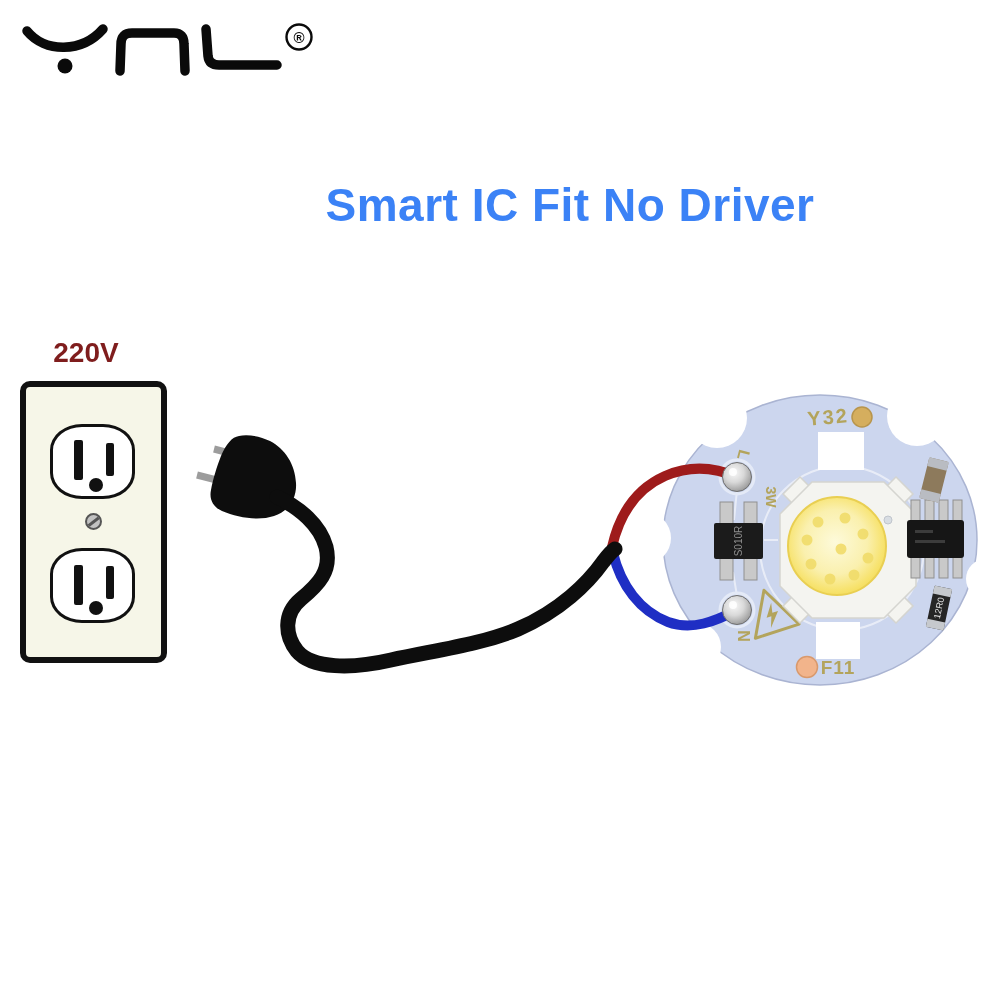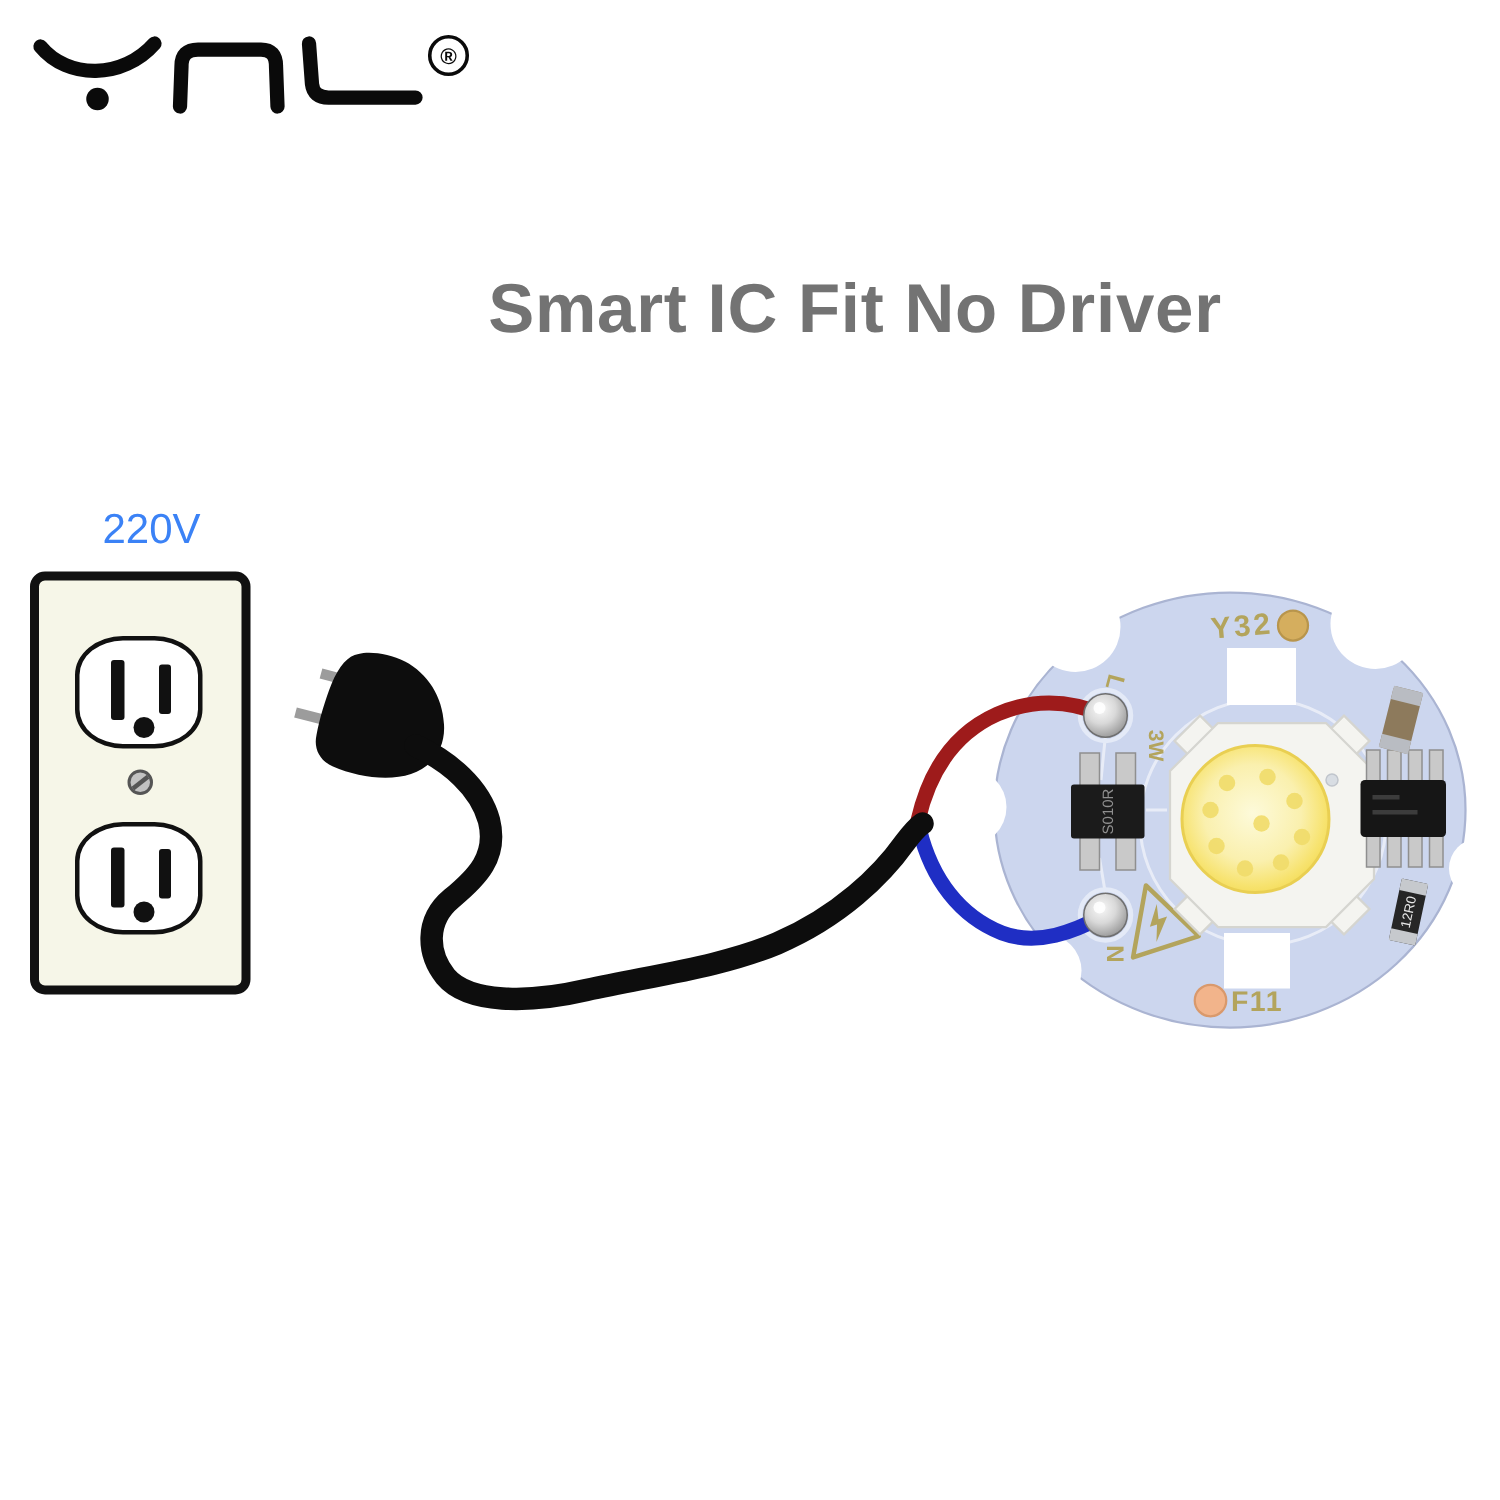--- a/index.html
+++ b/index.html
@@ -1,22 +1,22 @@
 <!DOCTYPE html>
 <html><head>
 <meta charset="utf-8">
 <style>
   html,body{margin:0;padding:0;background:#fff;}
   .stage{position:relative;width:1000px;height:1000px;background:#ffffff;overflow:hidden;
          font-family:"Liberation Sans",sans-serif;}
   .abs{position:absolute;}
   .title{left:170px;top:178px;width:800px;text-align:center;
-         font-size:46px;font-weight:bold;color:#737373;letter-spacing:0.5px;}
-  .voltage{left:27px;top:337px;width:148px;text-align:center;
-           font-size:28px;font-weight:normal;color:#3b82f6;}
+         font-size:46px;font-weight:bold;color:#3b82f6;letter-spacing:0.5px;}
+  .voltage{left:12px;top:337px;width:148px;text-align:center;
+           font-size:28px;font-weight:bold;color:#7f1d1d;}
   
   .plate{left:20px;top:381px;width:135px;height:270px;background:#f6f6e8;
          border:6px solid #111;border-radius:10px;}
   .socket{position:absolute;width:79px;height:69px;background:#fff;border:3px solid #111;
           border-radius:32px/26px;}
   .slot{position:absolute;background:#111;border-radius:2px;}
   .ground{position:absolute;width:14px;height:14px;background:#111;border-radius:50%;}
   .screw{position:absolute;left:59px;top:126px;width:13px;height:13px;border-radius:50%;
          background:#c2c2c2;border:2px solid #555;overflow:hidden;}
   .screw .slotline{position:absolute;left:-2px;top:5px;width:18px;height:3px;background:#555;

